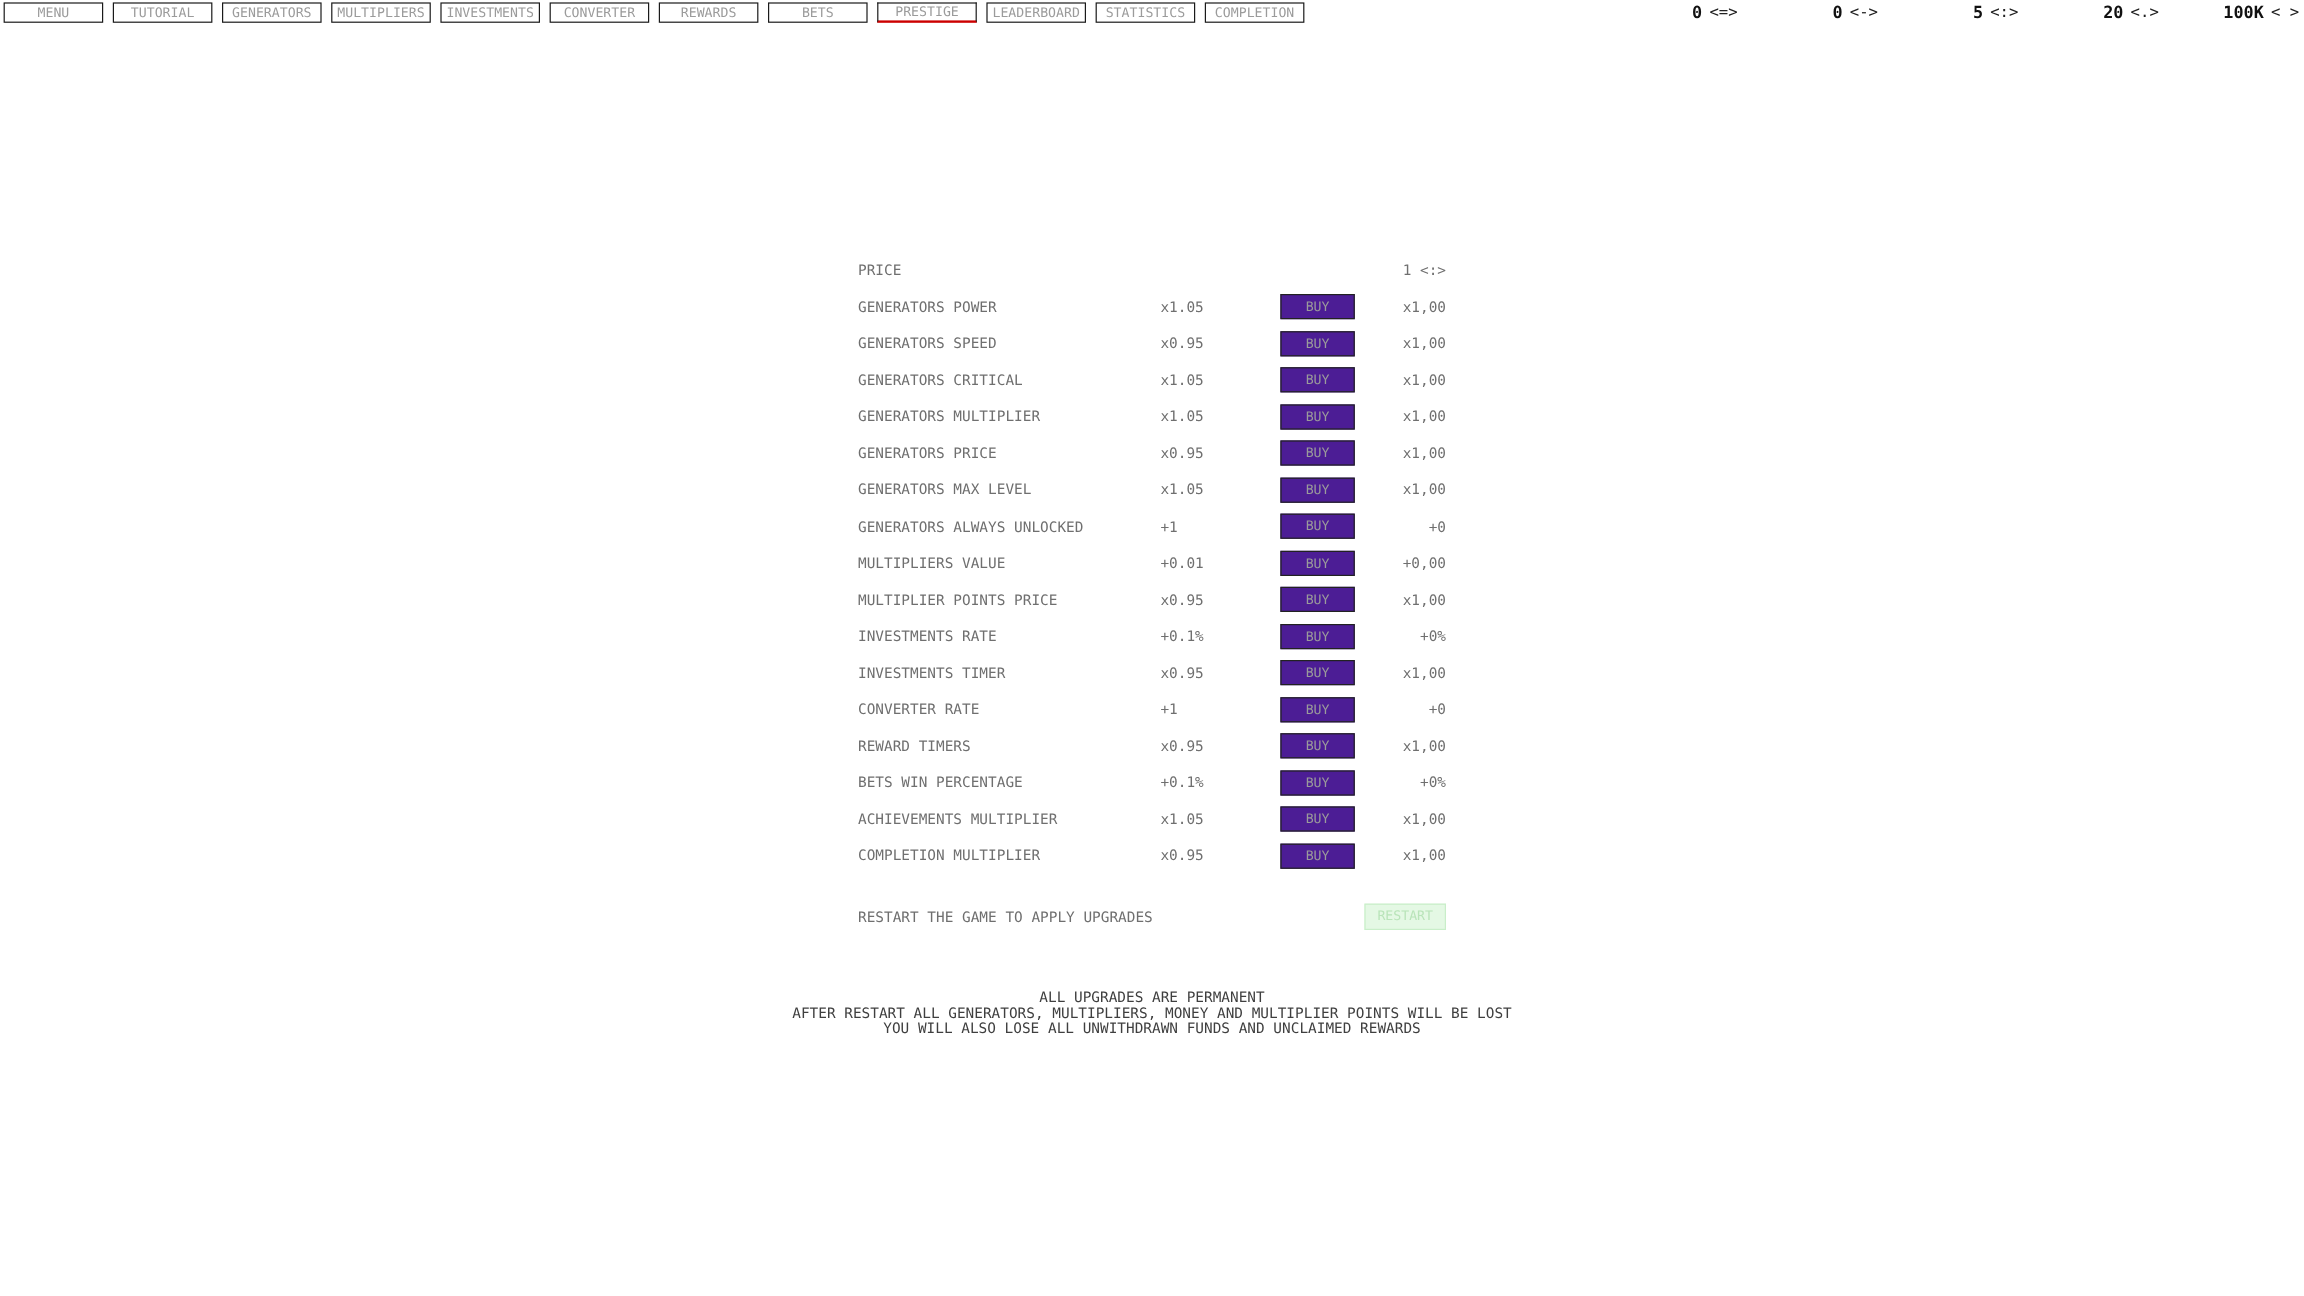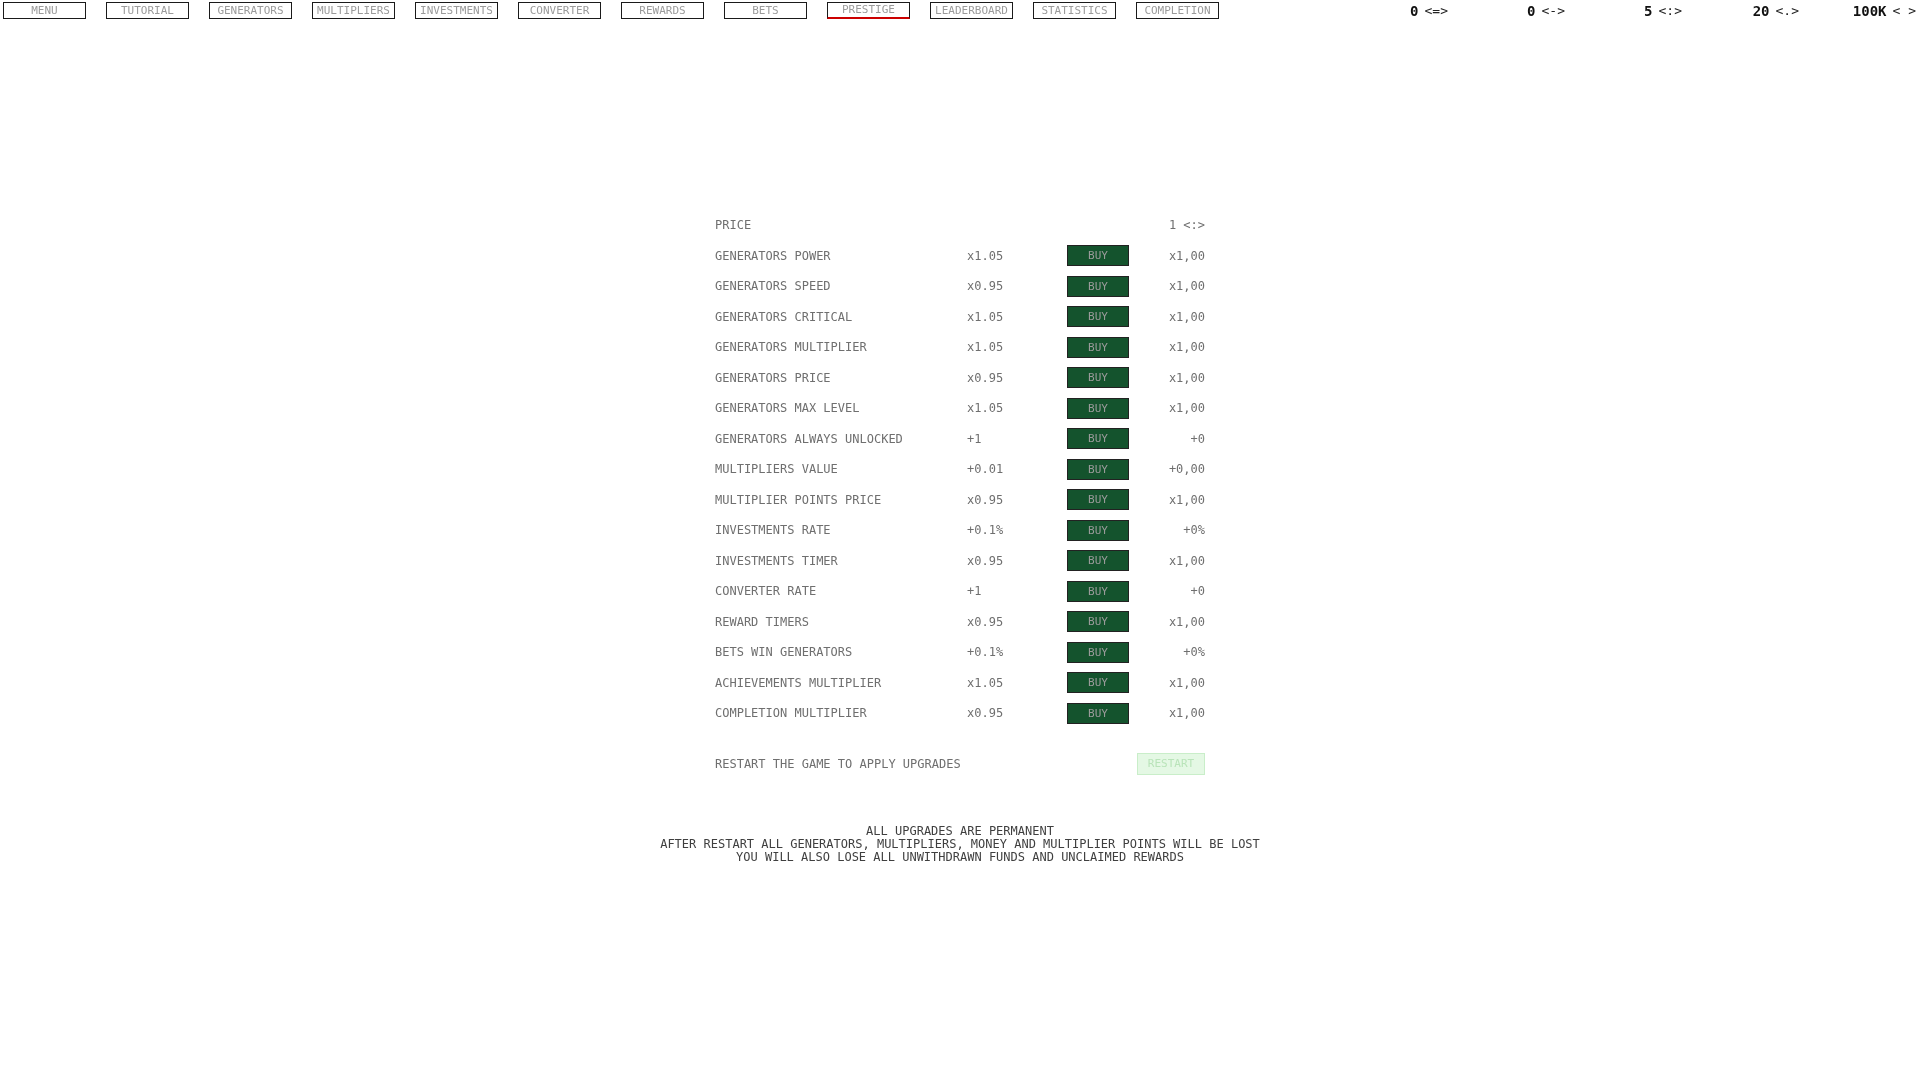--- a/index.html
+++ b/index.html
@@ -1,40 +1,40 @@
 <!DOCTYPE html>
 <html style="--accent-red: #cc0000; --button-text: #9b9b9b; --muted-text: #6f6f6f; --restart-bg: #e4f8e4; --restart-border: #c9eec9; --restart-text: #b9e4b9;"><head>
 <meta charset="utf-8">
 <style>
   * { margin:0; padding:0; box-sizing:border-box; }
   html,body { width:1920px; height:1080px; background:#ffffff; overflow:hidden;
               font-family:"DejaVu Sans Mono","Liberation Mono",monospace; }
 
   
   .topbar { position:absolute; top:2px; left:3px; right:0; height:18px; }
-  .tabs { display:flex; gap:20px; }
+  .tabs { display:flex; gap:8px; }
   .tab { width:83px; height:17px; background:#fff;
          border:1px solid #1a1a1a; color:var(--button-text,#9b9b9b);
          font-family:inherit; font-size:11px; line-height:14px;
          display:flex; align-items:center; justify-content:center;
          text-transform:uppercase; cursor:pointer; }
   .tab.active { border-bottom:2px solid var(--accent-red,#cc0000);text-align:center; }
   .stats { position:absolute; right:4px; top:0; height:17px; display:flex; }
   .stat { width:117px; display:flex; justify-content:flex-end; align-items:center; gap:6px; }
   .stat .v  { font-weight:bold; font-size:14px; color:#111; }
   .stat .ic { font-weight:normal; font-size:13px; color:#222; }
 
   
   .content { position:absolute; top:210px; left:50%; transform:translateX(-50%); width:490px; }
   .trow { display:flex; align-items:center; height:30.5px;
           font-size:12px; color:var(--muted-text,#6f6f6f);gap:12px; }
   .lab  { width:240px; white-space:nowrap; }
   .inc  { width:57px; text-align:left; white-space:nowrap; }
   .buyc { width:62px; margin-left:31px; display:flex; }
-  .buy  { width:62px; height:21px; background:#14532d; border:1px solid #222;
+  .buy  { width:62px; height:21px; background:#4c1d95; border:1px solid #222;
           color:var(--button-text,#9b9b9b); font-family:inherit; font-size:11px;
           cursor:pointer; }
   .cur  { flex:1; text-align:right; white-space:nowrap; }
 
   .restart-row { display:flex; align-items:center; justify-content:space-between;
                  margin-top:20px; height:30px; font-size:12px;
                  color:var(--muted-text,#6f6f6f); }
   .restart-btn { width:68px; height:22px;
                  background:var(--restart-bg,#e4f8e4);
                  border:1px solid var(--restart-border,#c9eec9);
@@ -243,21 +243,21 @@
   <div class="trow">
     <span class="lab">REWARD TIMERS</span>
     <span class="inc">x0.95</span>
     <span class="buyc">
       <button class="buy">BUY</button>
     </span>
     <span class="cur">x1,00</span>
   </div>
 
   <div class="trow">
-    <span class="lab">BETS WIN GENERATORS</span>
+    <span class="lab">BETS WIN PERCENTAGE</span>
     <span class="inc">+0.1%</span>
     <span class="buyc">
       <button class="buy">BUY</button>
     </span>
     <span class="cur">+0%</span>
   </div>
 
   <div class="trow">
     <span class="lab">ACHIEVEMENTS MULTIPLIER</span>
     <span class="inc">x1.05</span>

